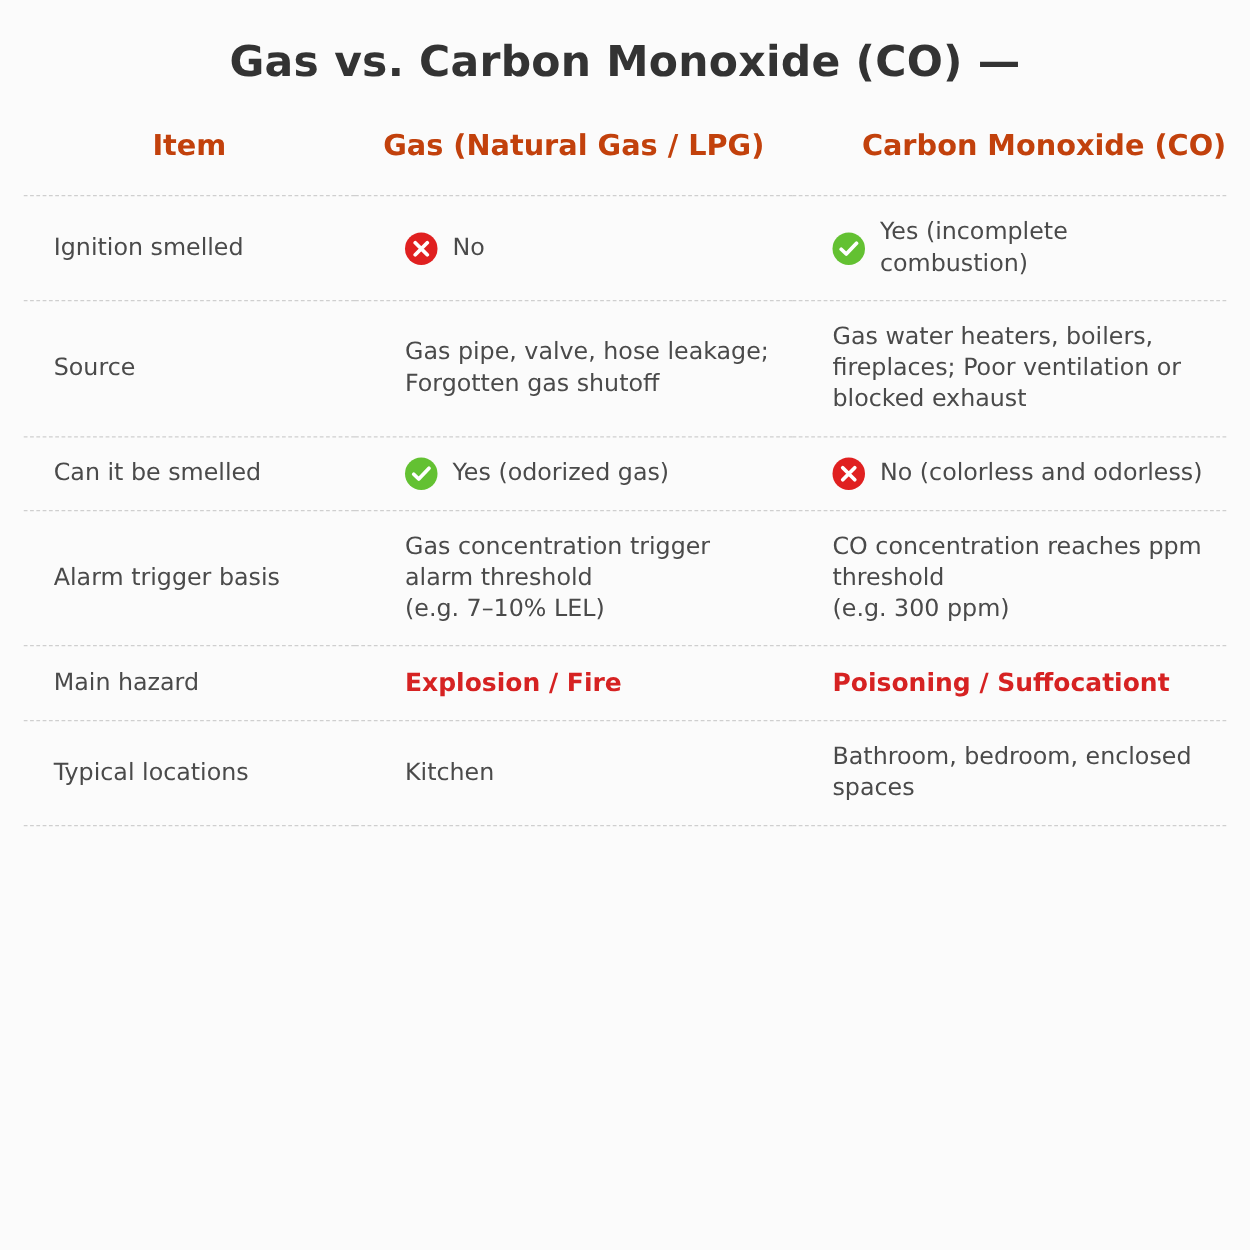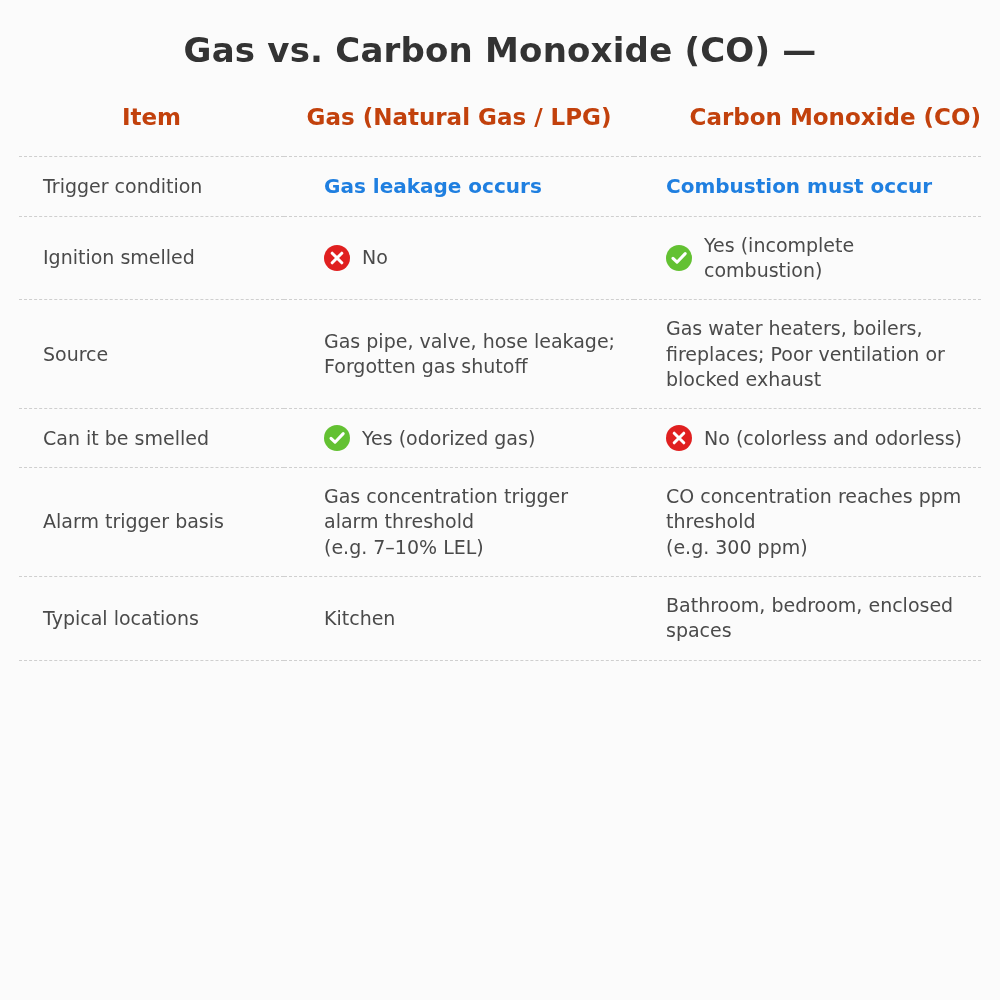--- a/index.html
+++ b/index.html
@@ -123,25 +123,20 @@
     </colgroup>
     <thead>
       <tr>
         <th class="h0">Item</th>
         <th class="h1">Gas (Natural Gas / LPG)</th>
         <th class="h2">Carbon Monoxide (CO)</th>
       </tr>
     </thead>
     <tbody id="tbody">
         <tr>
-          <td class="item">Trigger condition</td>
-          <td class="col1"><span class="blue"><span class="vtxt">Gas leakage occurs</span></span></td>
-          <td class="col2"><span class="blue"><span class="vtxt">Combustion must occur</span></span></td>
-        </tr>
-        <tr>
           <td class="item">Ignition smelled</td>
           <td class="col1">
             <span class="cellflex">
               <span class="badge no">
                 <svg width="26" height="26" viewBox="0 0 26 26">
                   <path d="M8.2 8.2 L17.8 17.8 M17.8 8.2 L8.2 17.8" fill="none" stroke="#ffffff" stroke-width="3" stroke-linecap="round"></path>
                 </svg>
               </span>
               <span class="">
                 <span class="vtxt">No</span>
@@ -192,20 +187,25 @@
               </span>
             </span>
           </td>
         </tr>
         <tr>
           <td class="item">Alarm trigger basis</td>
           <td class="col1"><span class=""><span class="vtxt">Gas concentration trigger alarm threshold</span><span class="vtxt">(e.g. 7–10% LEL)</span></span></td>
           <td class="col2"><span class=""><span class="vtxt">CO concentration reaches ppm threshold</span><span class="vtxt">(e.g. 300 ppm)</span></span></td>
         </tr>
         <tr>
+          <td class="item">Main hazard</td>
+          <td class="col1"><span class="red"><span class="vtxt">Explosion / Fire</span></span></td>
+          <td class="col2"><span class="red"><span class="vtxt">Poisoning / Suffocationt</span></span></td>
+        </tr>
+        <tr>
           <td class="item">Typical locations</td>
           <td class="col1"><span class=""><span class="vtxt">Kitchen</span></span></td>
           <td class="col2"><span class=""><span class="vtxt">Bathroom, bedroom, enclosed spaces</span></span></td>
         </tr>
       </tbody>
   </table>
 
 </div>
 
 </body></html>

